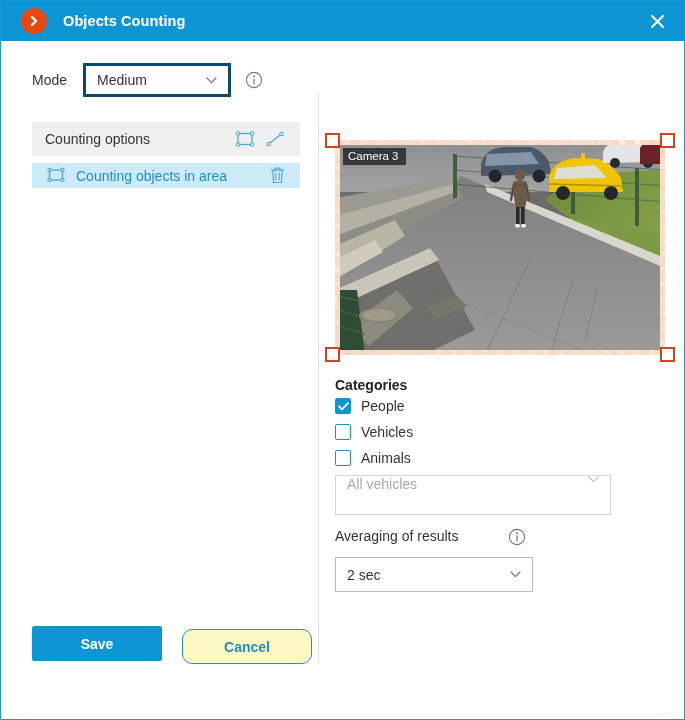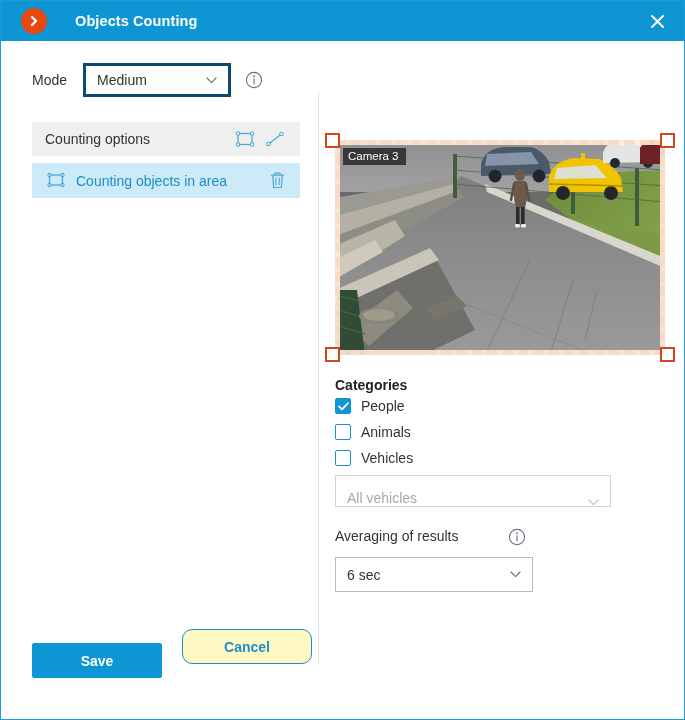--- a/index.html
+++ b/index.html
@@ -30,21 +30,20 @@
 
   
   .titlebar {
     height: 40px;
     min-height: 40px;
     background: #0e96d4;
     display: flex;
     align-items: center;
     position: relative;
     box-sizing: border-box;
-    gap: 12px;
   }
   .logo {
     width: 26px;
     height: 26px;
     border-radius: 50%;
     background: #e8470f;
     margin-left: 20px;
     display: flex;
     align-items: center;
     justify-content: center;
@@ -160,21 +159,21 @@
   }
   .hdr-icon {
     width: 30px;
     height: 26px;
     display: flex;
     align-items: center;
     justify-content: center;
     cursor: pointer;
   }
   .opt-row {
-    height: 35px;
+    height: 25px;
     background: #cceaf7;
     display: flex;
     align-items: center;
     padding: 0 12px 0 13px;
     box-sizing: border-box;
     margin-top: 7px;
     cursor: pointer;
   }
   .opt-row-icon {
     width: 22px;
@@ -302,26 +301,26 @@
   .cb-label {
     font-size: 14px;
     color: #333333;
   }
 
   .select-wide {
     position: absolute;
     left: 17px;
     top: 434px;
     width: 276px;
-    height: 32px;
+    height: 40px;
     border: 1px solid #d5d5d5;
     background: #ffffff;
     box-sizing: border-box;
     display: flex;
-    align-items: flex-end;
+    align-items: flex-start;
     cursor: default;
   }
   .select-wide .sel-value {
     font-size: 14px;
     color: #a8a8a8;
     padding-left: 11px;
     flex: 1;
   }
 
   .avg-row {
@@ -374,21 +373,21 @@
     display: flex;
     align-items: center;
     justify-content: center;
     font-size: 14px;
     font-weight: bold;
     cursor: pointer;
     box-sizing: border-box;
   }
   .btn-save {
     left: 31px;
-    top: 22px;
+    top: 5px;
     width: 130px;
     background: #0e96d4;
     color: #ffffff;
     border: 1px solid #0e96d4;
     border-radius: 2px;
   }
   .btn-cancel {
     left: 181px;
     top: 8px;
     width: 130px;
@@ -587,26 +586,26 @@
           <div class="cb checked">
             <svg width="11" height="9" viewBox="0 0 11 9">
               <path d="M1 4.4 L4 7.4 L10 1.2" stroke="#ffffff" stroke-width="1.8" fill="none" stroke-linecap="round" stroke-linejoin="round"></path>
             </svg>
           </div>
           <div class="cb-label">People</div>
         </div>
 
         <div class="cb-row">
           <div class="cb"></div>
-          <div class="cb-label">Animals</div>
+          <div class="cb-label">Vehicles</div>
         </div>
 
         <div class="cb-row">
           <div class="cb"></div>
-          <div class="cb-label">Vehicles</div>
+          <div class="cb-label">Animals</div>
         </div>
       </div>
 
       <div class="select-wide">
         <div class="sel-value">All vehicles</div>
         <div class="caret">
           <svg width="11" height="7" viewBox="0 0 11 7">
             <path d="M1 1 L5.5 5.6 L10 1" stroke="#bfbfbf" stroke-width="1.2" fill="none" stroke-linecap="round" stroke-linejoin="round"></path>
           </svg>
         </div>
@@ -617,21 +616,21 @@
         <div class="info-icon avg-info">
           <svg width="18" height="18" viewBox="0 0 18 18">
             <circle cx="9" cy="9" r="7.6" stroke="#6b7280" stroke-width="1.1" fill="none"></circle>
             <circle cx="9" cy="5.3" r="0.95" fill="#6b7280"></circle>
             <path d="M9 7.8 L9 12.8" stroke="#6b7280" stroke-width="1.2" stroke-linecap="round"></path>
           </svg>
         </div>
       </div>
 
       <div class="select-avg">
-        <div class="sel-value">6 sec</div>
+        <div class="sel-value">2 sec</div>
         <div class="caret">
           <svg width="11" height="7" viewBox="0 0 11 7">
             <path d="M1 1 L5.5 5.6 L10 1" stroke="#6b7280" stroke-width="1.2" fill="none" stroke-linecap="round" stroke-linejoin="round"></path>
           </svg>
         </div>
       </div>
     </div>
 
     <div class="footer">
       <div class="btn btn-save">Save</div>

